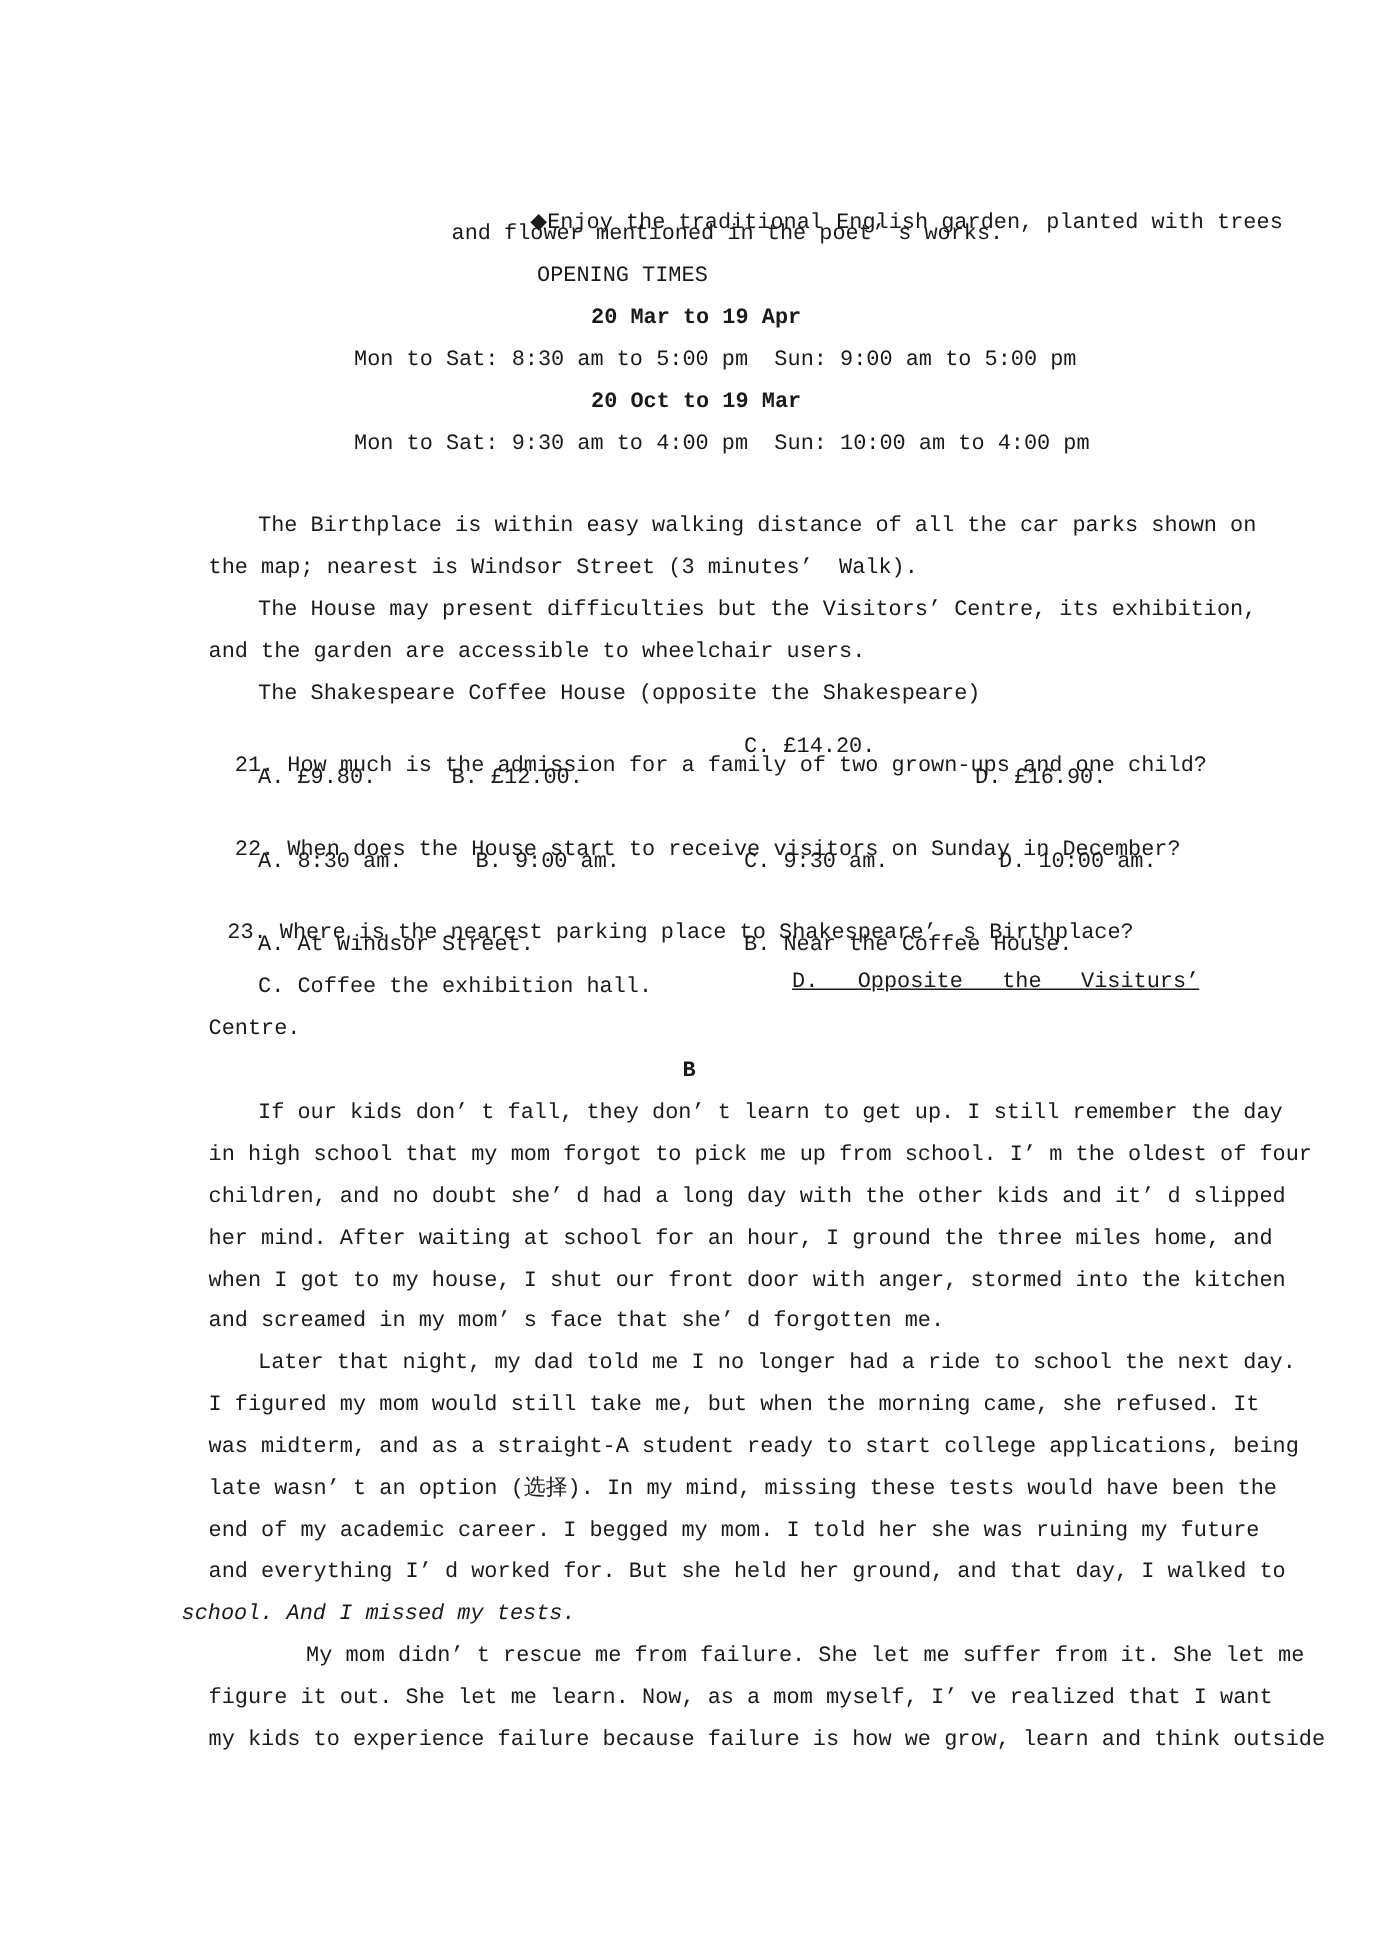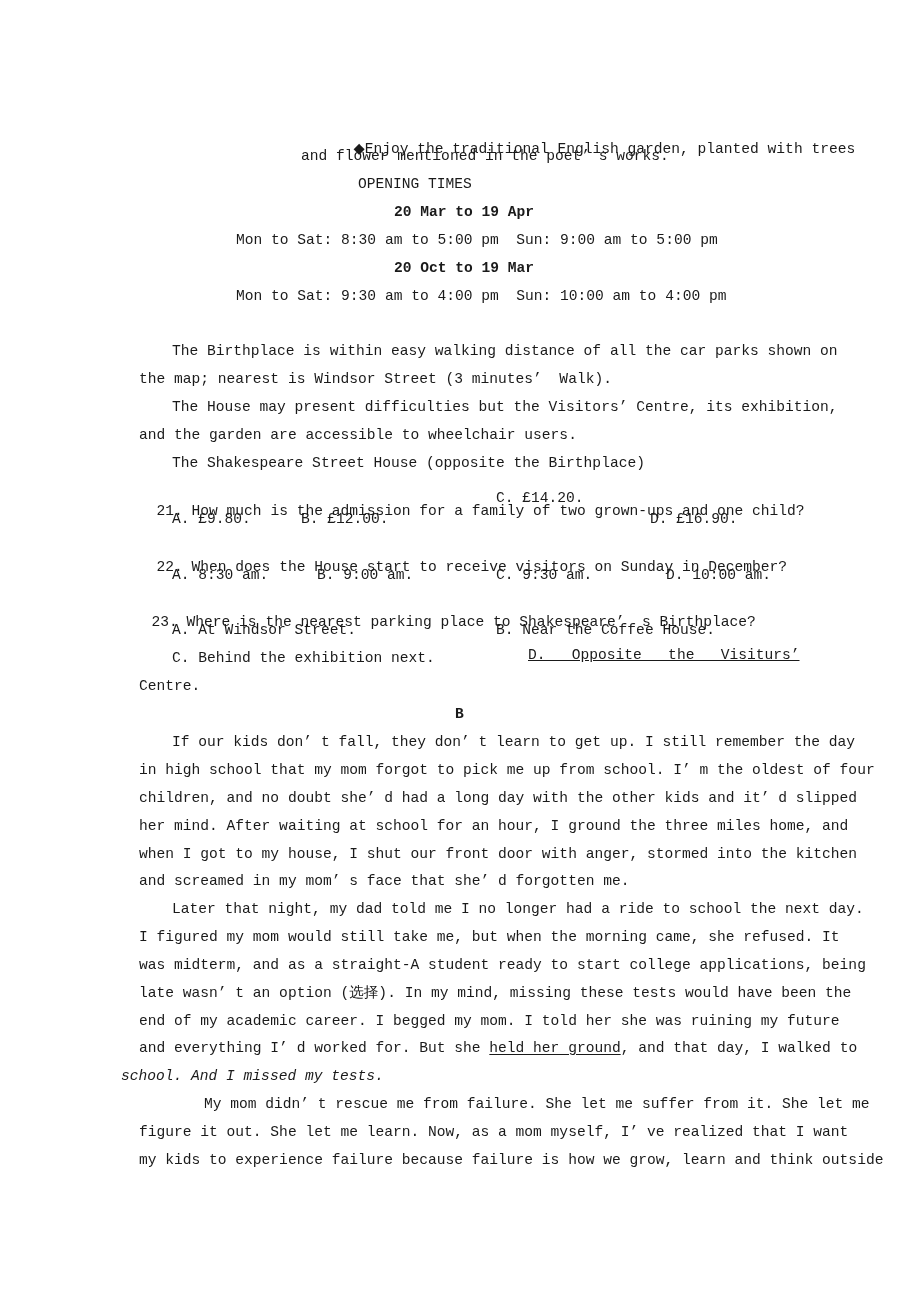--- a/index.html
+++ b/index.html
@@ -16,21 +16,21 @@
       color: #1a1a1a;
       font-size: 14.6px;
     }
     .line {
       position: absolute;
       white-space: pre;
       line-height: 20px;
       height: 20px;
     }
     .bold { font-weight: bold; }
-    .underline { text-decoration: underline; text-underline-offset: 2px; }
+    .underline { text-underline-offset: 2px; }
     .diamond { font-family: "DejaVu Sans", sans-serif; }
     .justify {
       position: absolute;
       white-space: nowrap;
       line-height: 20px;
       height: 20px;
       text-align: justify;
       text-align-last: justify;
     }
   </style>
@@ -46,21 +46,21 @@
 
 <div class="line bold" style="left:394px; top:202px;">20 Mar to 19 Apr</div>
 <div class="line" style="left:236px; top:230px;">Mon to Sat: 8:30 am to 5:00 pm  Sun: 9:00 am to 5:00 pm</div>
 <div class="line bold" style="left:394px; top:258px;">20 Oct to 19 Mar</div>
 <div class="line" style="left:236px; top:286px;">Mon to Sat: 9:30 am to 4:00 pm  Sun: 10:00 am to 4:00 pm</div>
 
 <div class="justify" style="left:172px; top:341px; width:609px;">The Birthplace is within easy walking distance of all the car parks shown on</div>
 <div class="line" style="left:139px; top:369px;">the map; nearest is Windsor Street (3 minutes’  Walk).</div>
 <div class="justify" style="left:172px; top:397px; width:609px;">The House may present difficulties but the Visitors’  Centre, its exhibition,</div>
 <div class="line" style="left:139px; top:425px;">and the garden are accessible to wheelchair users.</div>
-<div class="line" style="left:172px; top:453px;">The Shakespeare Street House (opposite the Birthplace)</div>
+<div class="line" style="left:172px; top:453px;">The Shakespeare Coffee House (opposite the Shakespeare)</div>
 
 <div class="line" style="left:139px; top:481px;">
   <span>21.</span> <span>How much is the admission for a family of two grown-ups and one child?</span>
 </div>
 <div class="line" style="left:172px; top:509px;">A. £9.80.</div>
 <div class="line" style="left:301px; top:509px;">B. £12.00.</div>
 <div class="line" style="left:496px; top:488px;">C. £14.20.</div>
 <div class="line" style="left:650px; top:509px;">D. £16.90.</div>
 
 <div class="line" style="left:139px; top:537px;">
@@ -69,21 +69,21 @@
 <div class="line" style="left:172px; top:565px;">A. 8:30 am.</div>
 <div class="line" style="left:317px; top:565px;">B. 9:00 am.</div>
 <div class="line" style="left:496px; top:565px;">C. 9:30 am.</div>
 <div class="line" style="left:666px; top:565px;">D. 10:00 am.</div>
 
 <div class="line" style="left:134px; top:592px;">
   <span>23.</span> <span>Where is the nearest parking place to Shakespeare’  s Birthplace?</span>
 </div>
 <div class="line" style="left:172px; top:620px;">A. At Windsor Street.</div>
 <div class="line" style="left:496px; top:620px;">B. Near the Coffee House.</div>
-<div class="line" style="left:172px; top:648px;">C. Behind the exhibition next.</div>
+<div class="line" style="left:172px; top:648px;">C. Coffee the exhibition hall.</div>
 <div class="line" style="left:528px; top:645px;text-decoration:underline;">D.   Opposite   the   Visiturs’</div>
 <div class="line" style="left:139px; top:676px;">Centre.</div>
 
 <div class="line bold" style="left:455px; top:704px;">B</div>
 
 <div>
   <div class="justify" style="left:172px; top:732px; width:609px;">If our kids don’ t fall, they don’ t learn to get up. I still remember the day</div>
   <div class="justify" style="left:139px; top:760px; width:642px;">in high school that my mom forgot to pick me up from school. I’ m the oldest of four</div>
   <div class="justify" style="left:139px; top:788px; width:642px;">children, and no doubt she’ d had a long day with the other kids and it’ d slipped</div>
   <div class="justify" style="left:139px; top:816px; width:642px;">her mind. After waiting at school for an hour, I ground the three miles home, and</div>

